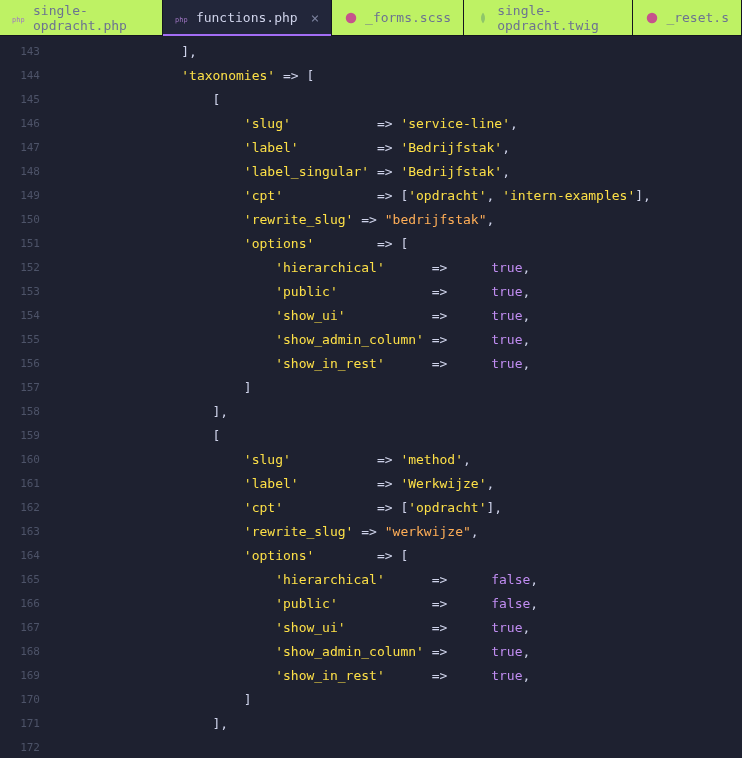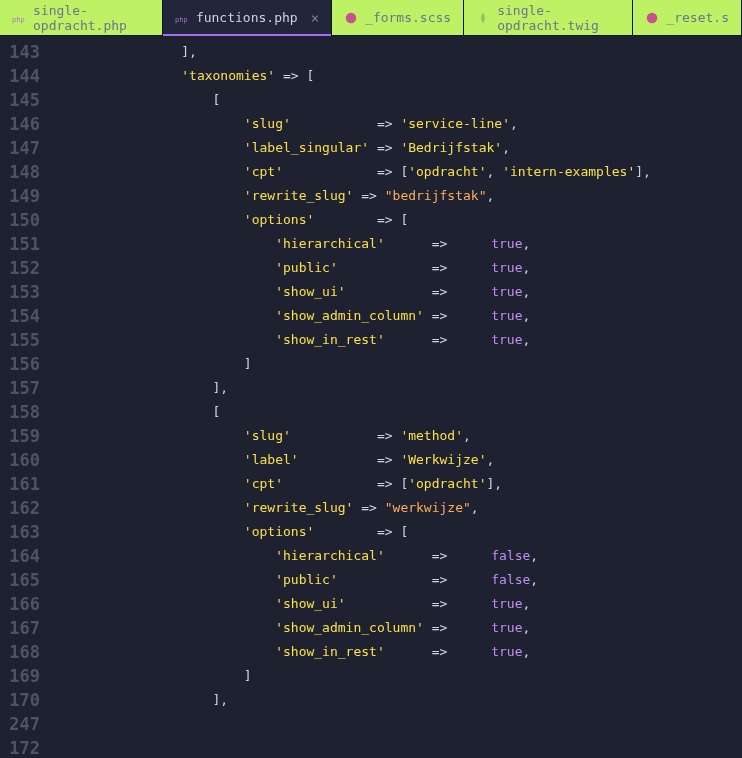--- a/index.html
+++ b/index.html
@@ -57,22 +57,21 @@
     background: #1e2130;
     color: #4d5368;
     text-align: right;
     padding-top: 4px;
     user-select: none;
   }
   .gutter div {
     height: 24px;
     line-height: 24px;
     padding-right: 16px;
-    font-size: 17px;
-    font-weight: bold;
+    font-size: 11px;
   }
   .code {
     flex: 1;
     padding-top: 4px;
     overflow: hidden;
   }
   .line {
     height: 24px;
     line-height: 24px;
     white-space: pre;
@@ -153,28 +152,29 @@
       <div>161</div>
       <div>162</div>
       <div>163</div>
       <div>164</div>
       <div>165</div>
       <div>166</div>
       <div>167</div>
       <div>168</div>
       <div>169</div>
       <div>170</div>
-      <div>247</div>
+      <div>171</div>
       <div>172</div>
     </div>
   <div class="code">
       <div class="line"><span class="p">                ],</span></div>
       <div class="line"><span class="p">                </span><span class="s">'taxonomies'</span><span class="p"> =&gt; [</span></div>
       <div class="line"><span class="p">                    [</span></div>
       <div class="line"><span class="p">                        </span><span class="s">'slug'</span><span class="p">           =&gt; </span><span class="s">'service-line'</span><span class="p">,</span></div>
+      <div class="line"><span class="p">                        </span><span class="s">'label'</span><span class="p">          =&gt; </span><span class="s">'Bedrijfstak'</span><span class="p">,</span></div>
       <div class="line"><span class="p">                        </span><span class="s">'label_singular'</span><span class="p"> =&gt; </span><span class="s">'Bedrijfstak'</span><span class="p">,</span></div>
       <div class="line"><span class="p">                        </span><span class="s">'cpt'</span><span class="p">            =&gt; [</span><span class="s">'opdracht'</span><span class="p">, </span><span class="s">'intern-examples'</span><span class="p">],</span></div>
       <div class="line"><span class="p">                        </span><span class="s">'rewrite_slug'</span><span class="p"> =&gt; </span><span class="d">"bedrijfstak"</span><span class="p">,</span></div>
       <div class="line"><span class="p">                        </span><span class="s">'options'</span><span class="p">        =&gt; [</span></div>
       <div class="line"><span class="p">                            </span><span class="s">'hierarchical'</span><span class="p">      =&gt; </span><span class="kw">true</span><span class="p">,</span></div>
       <div class="line"><span class="p">                            </span><span class="s">'public'</span><span class="p">            =&gt; </span><span class="kw">true</span><span class="p">,</span></div>
       <div class="line"><span class="p">                            </span><span class="s">'show_ui'</span><span class="p">           =&gt; </span><span class="kw">true</span><span class="p">,</span></div>
       <div class="line"><span class="p">                            </span><span class="s">'show_admin_column'</span><span class="p"> =&gt; </span><span class="kw">true</span><span class="p">,</span></div>
       <div class="line"><span class="p">                            </span><span class="s">'show_in_rest'</span><span class="p">      =&gt; </span><span class="kw">true</span><span class="p">,</span></div>
       <div class="line"><span class="p">                        ]</span></div>

